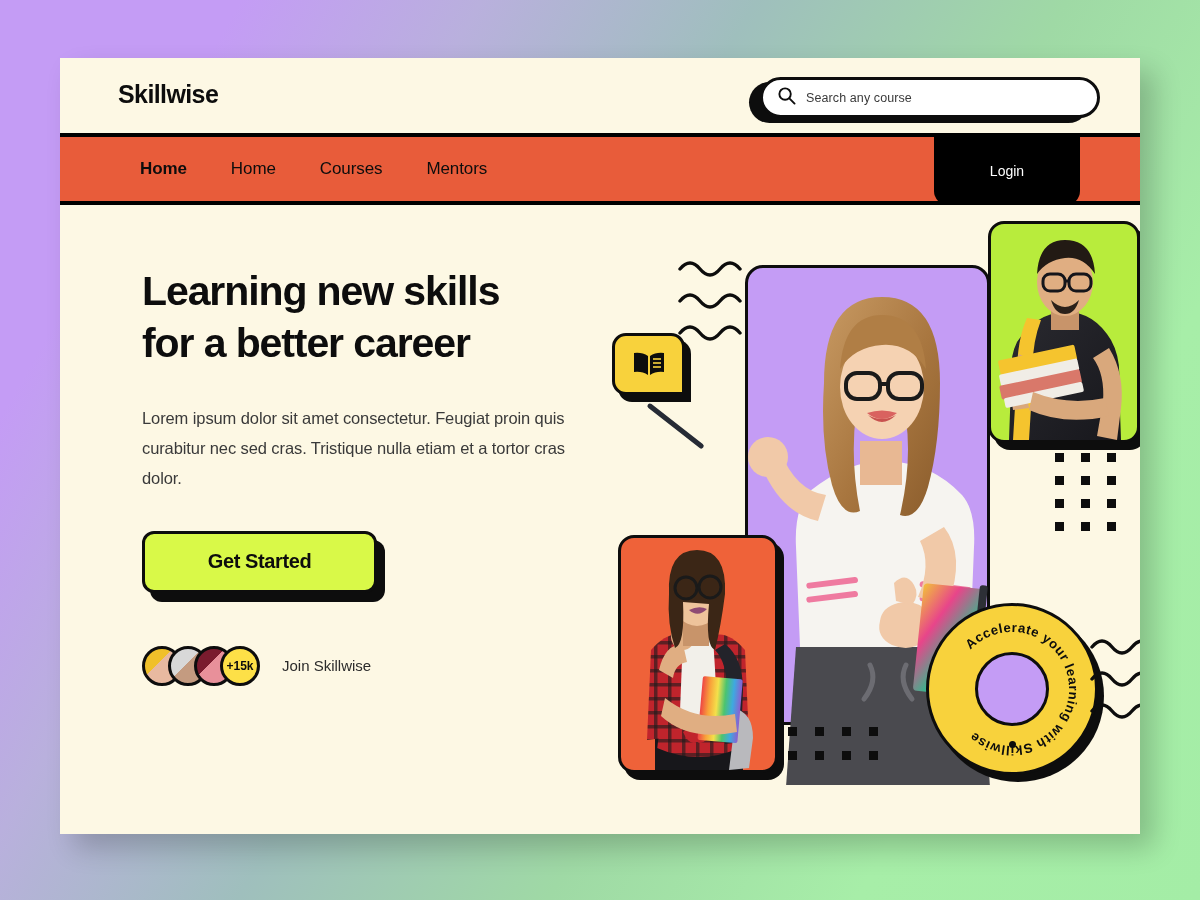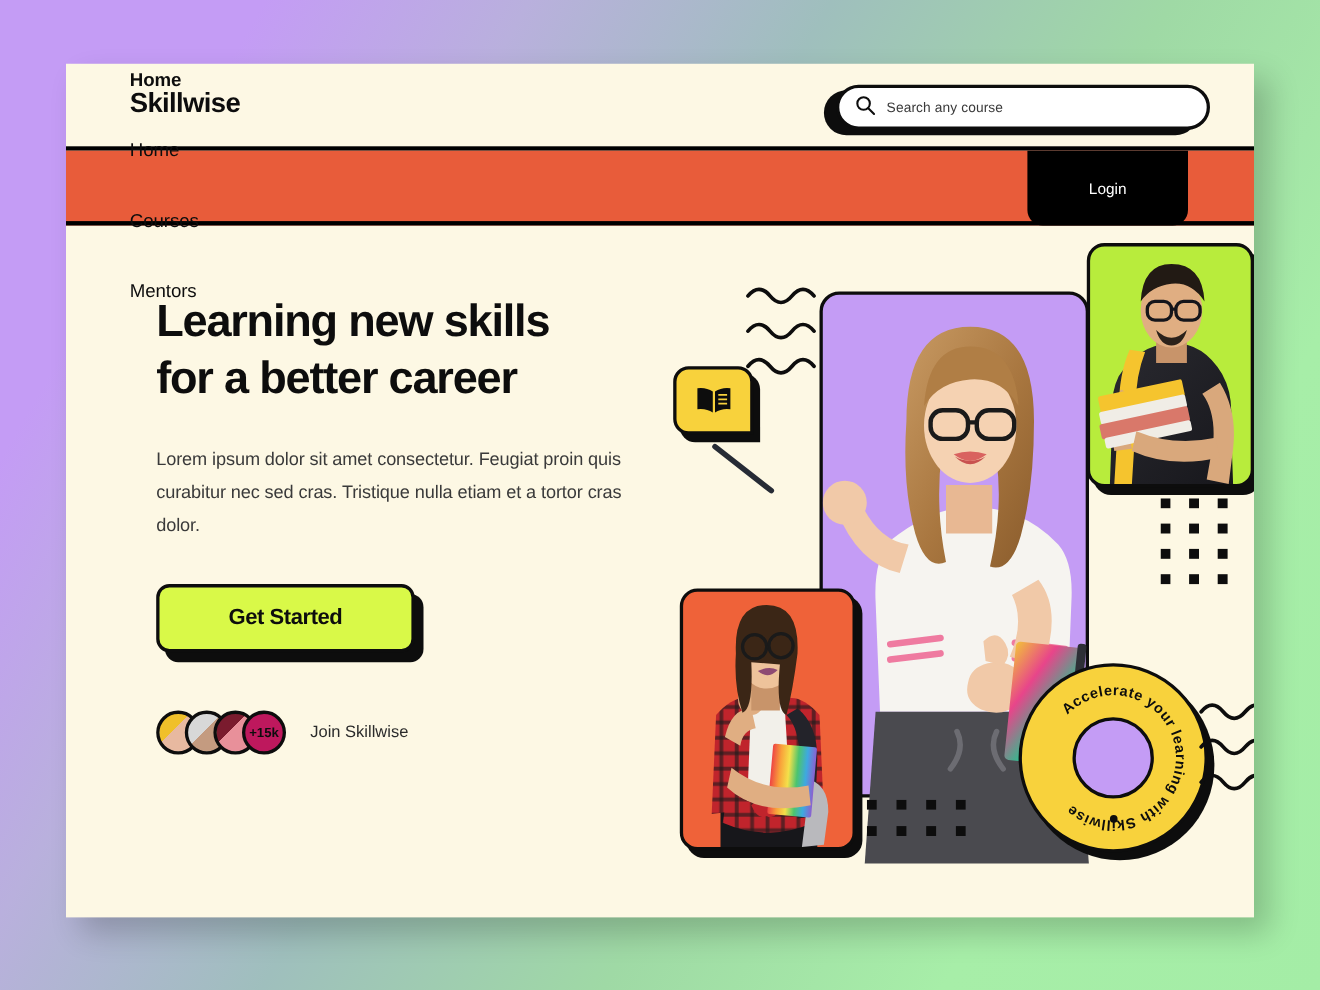--- a/index.html
+++ b/index.html
@@ -66,21 +66,21 @@
   .search-input::placeholder { color: #3a3a3a; }
 
   
   .navbar {
     position: relative;
     height: 68px;
     background: #e85c3a;
     border-bottom: 4px solid #000;
     display: flex; align-items: center;
   }
-  .navlinks { display: flex; gap: 44px; margin-left: 58px; flex-direction: column; }
+  .navlinks { display: flex; gap: 44px; margin-left: 80px; }
   .navlink {
     font-size: 17px; color: #0d0d0d; cursor: pointer;
     letter-spacing: -0.1px;
   }
   .navlink.active { font-weight: 800; }
   .login-btn {
     position: absolute; right: 60px; top: 0;
     width: 146px; height: 68px;
     background: #000; color: #fff;
     border: none; border-radius: 0 0 14px 14px;
@@ -122,21 +122,21 @@
   .avatars { display: flex; }
   .avatar {
     width: 40px; height: 40px; border-radius: 50%;
     border: 3px solid #0d0d0d; margin-right: -14px; position: relative;
     overflow: hidden;
   }
   .av1 { background: linear-gradient(135deg,#f0c02a 40%, #e8b9a0 40%); }
   .av2 { background: linear-gradient(135deg,#d8d8d8 45%, #c49b80 45%); }
   .av3 { background: linear-gradient(135deg,#7a1b2e 40%, #e8909a 40%); }
   .av-count {
-    background: #be185d; color: #0d0d0d;
+    background: #fde047; color: #0d0d0d;
     display: flex; align-items: center; justify-content: center;
     font-size: 12px; font-weight: 700; margin-right: 0; z-index: 3;
   }
   .joinlabel { margin-left: 22px; font-size: 15px; color: #2b2b2b; }
 
   
   .collage { position: absolute; left: 490px; top: 0; width: 590px; height: 625px; }
 
   
   .panel-purple {

